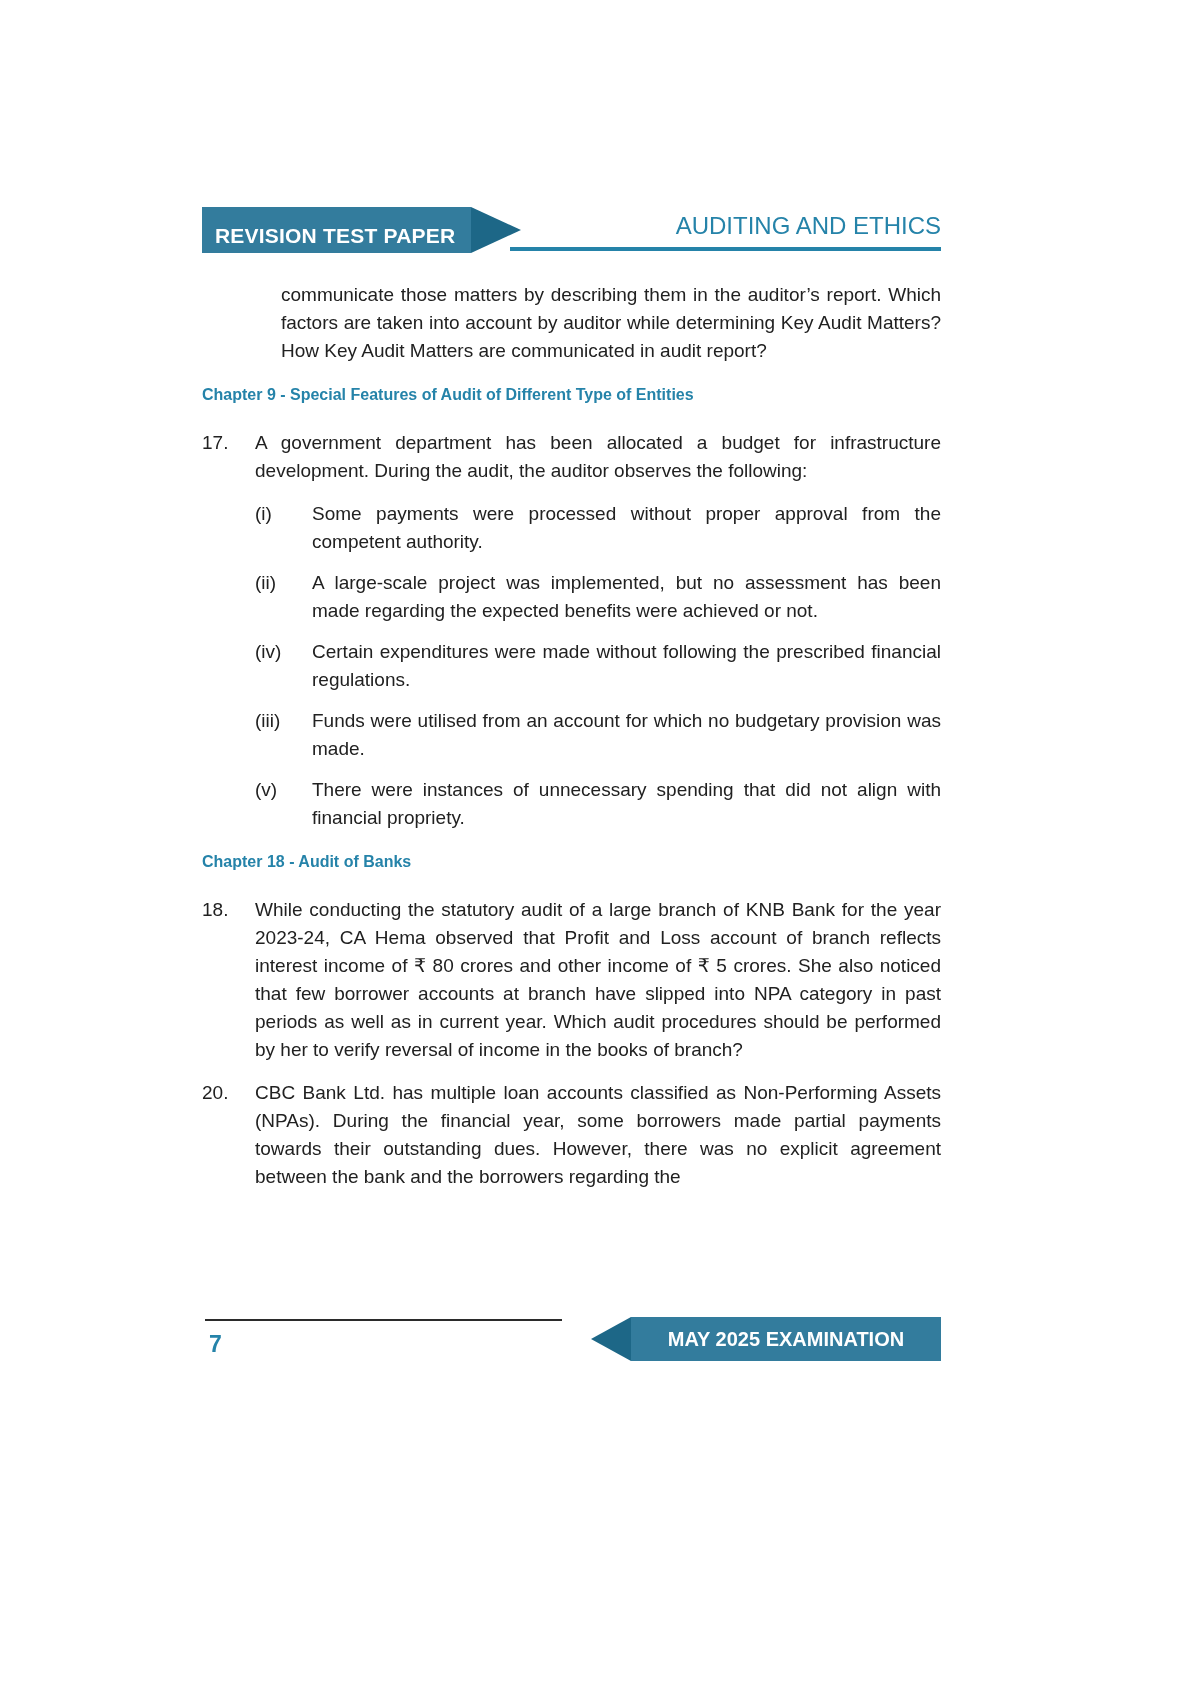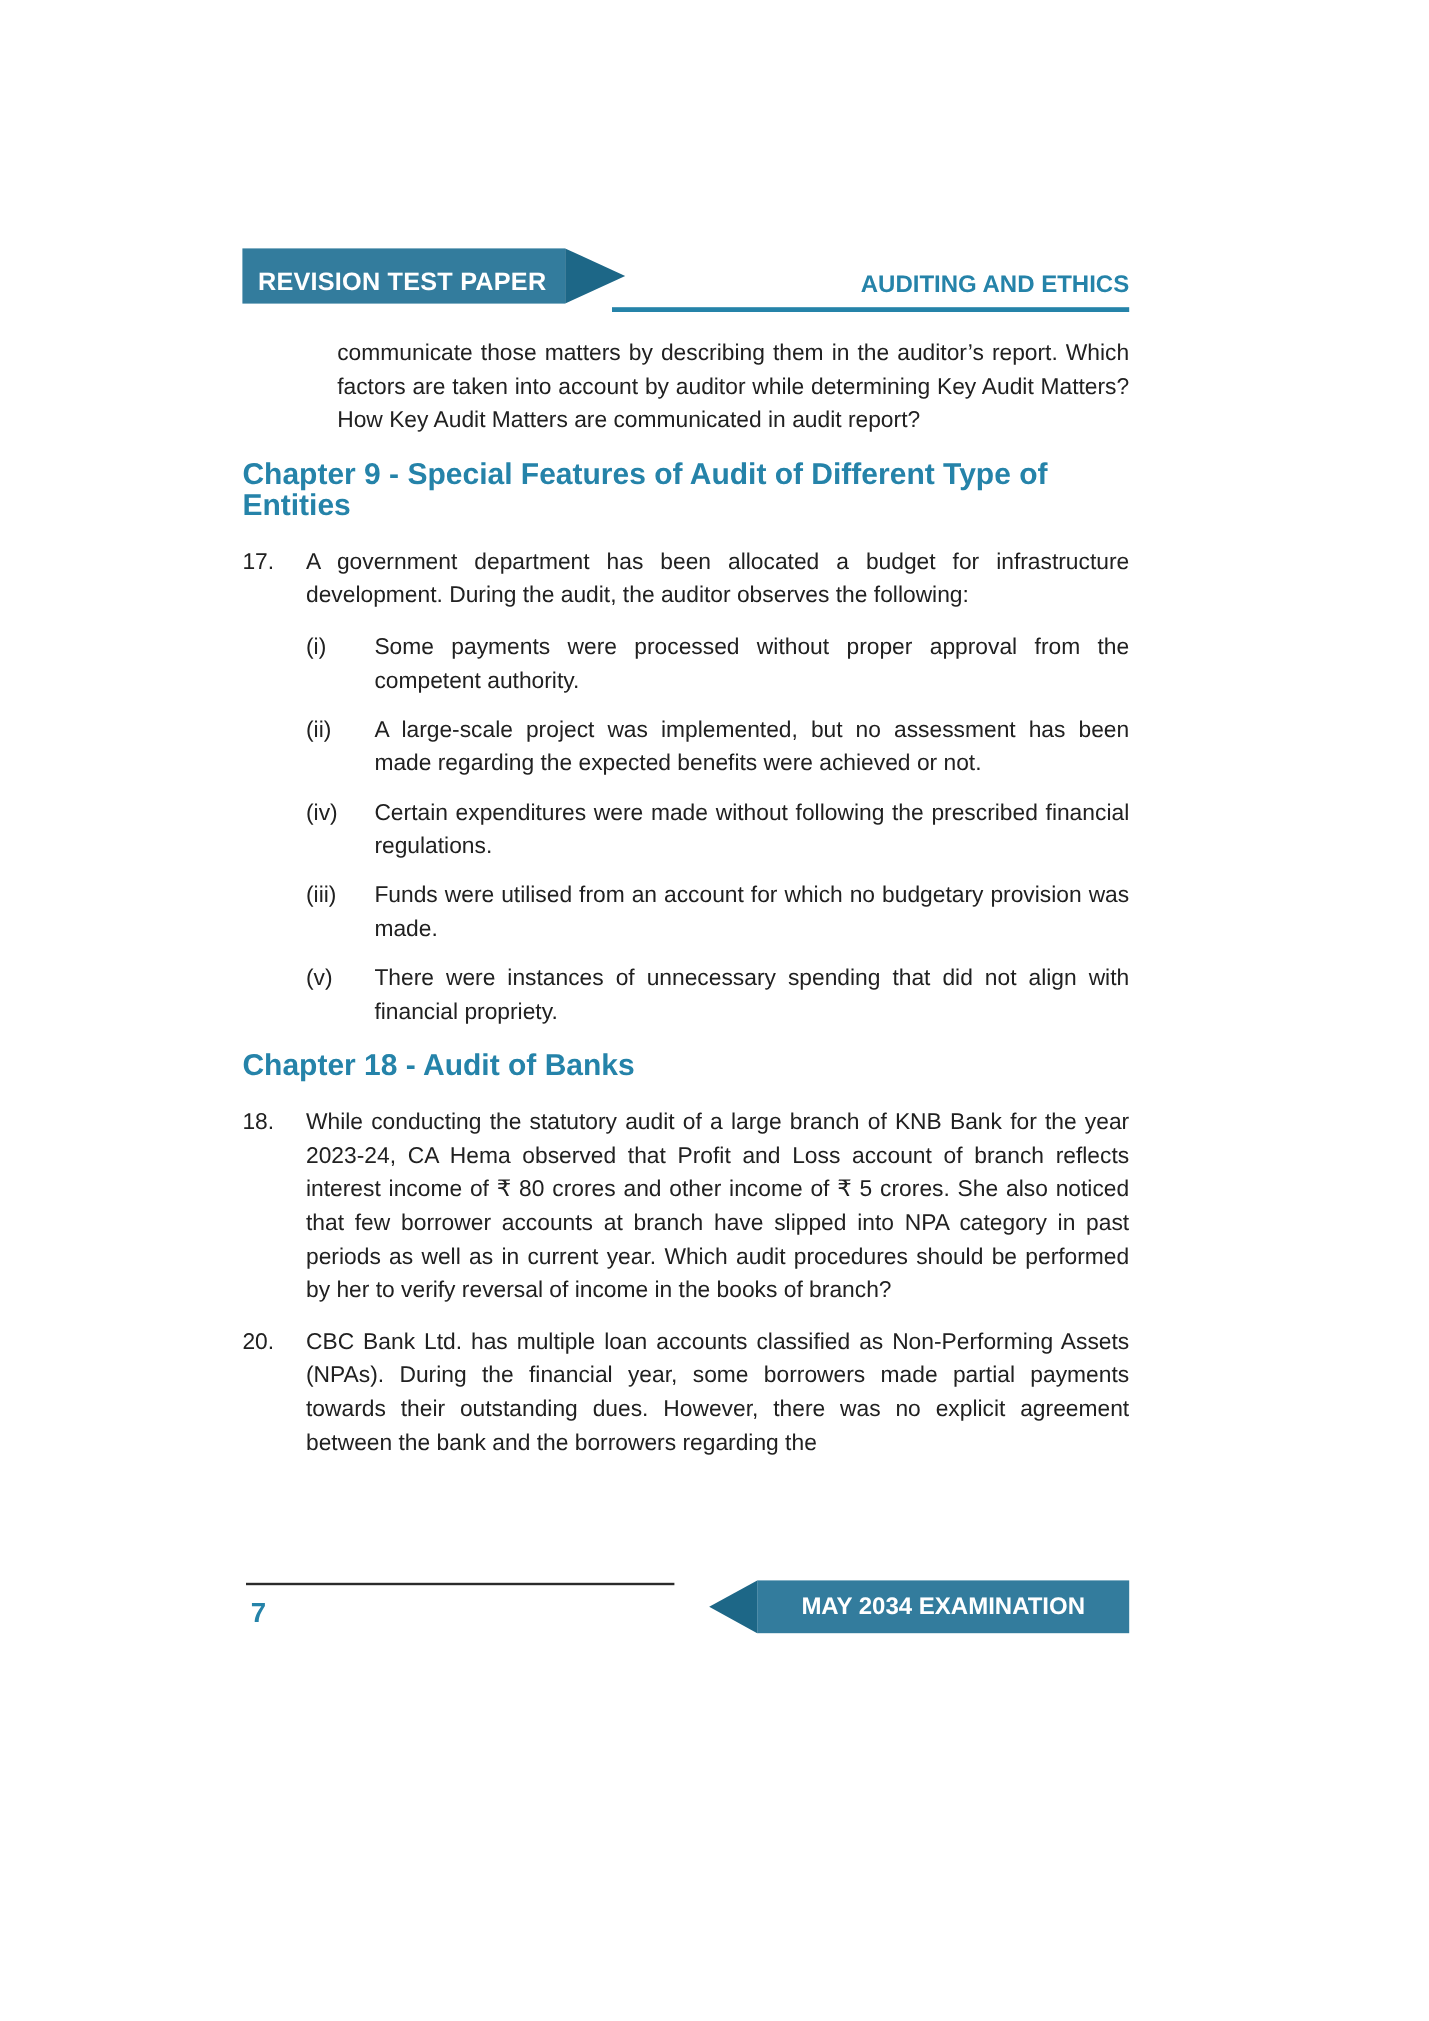--- a/index.html
+++ b/index.html
@@ -25,37 +25,37 @@
   }
   .banner-arrow {
     width:0; height:0;
     border-top:23px solid transparent;
     border-bottom:23px solid transparent;
     border-left:50px solid var(--teal_dark,#1D6787);
   }
   .subject-wrap { position:absolute; right:0; top:0; text-align:right; }
   .subject {
     color:var(--accent,#2583A9);
-    font-weight:bold; font-size:20px;
-    margin-top:19px; white-space:nowrap;
+    font-weight:normal; font-size:24px;
+    margin-top:5px; white-space:nowrap;
   }
   .subject-rule { margin-top:7px; margin-left:auto; height:4px; background:var(--accent,#2583A9); width:431px; }
 
   
   .content {
     position:absolute; left:202px; top:281px; width:739px;
     font-size:19px; line-height:28px;
     color:var(--text,#212121);
     text-align:justify;
   }
   .para { margin-bottom:14px; }
   .indent { margin-left:79px; }
   .chapter {
     color:var(--accent,#2583A9);
-    font-size:25px; line-height:26px; font-weight:bold;
+    font-size:16px; line-height:26px; font-weight:bold;
     margin:17px 0 21px 0; text-align:left;
   }
   .item { display:flex; margin-bottom:15px; }
   .item .num { flex:0 0 53px; }
   .item .body { flex:1; text-align:justify; }
   .subitem { display:flex; margin-left:53px; margin-bottom:13px; }
   .subitem .marker { flex:0 0 57px; }
   .subitem .body { flex:1; text-align:justify; }
 
   
@@ -139,16 +139,16 @@
       <span class="num">20.</span>
       <span class="body">CBC Bank Ltd. has multiple loan accounts classified as Non-Performing Assets (NPAs). During the financial year, some borrowers made partial payments towards their outstanding dues. However, there was no explicit agreement between the bank and the borrowers regarding the</span>
     </div>
 
   </div>
 
   <div class="footer-line"></div>
   <div class="page-number">7</div>
   <div class="footer-banner">
     <div class="footer-arrow"></div>
-    <span>MAY 2034 EXAMINATION</span>
+    <span>MAY 2025 EXAMINATION</span>
   </div>
 
 </div>
 
 </body></html>

